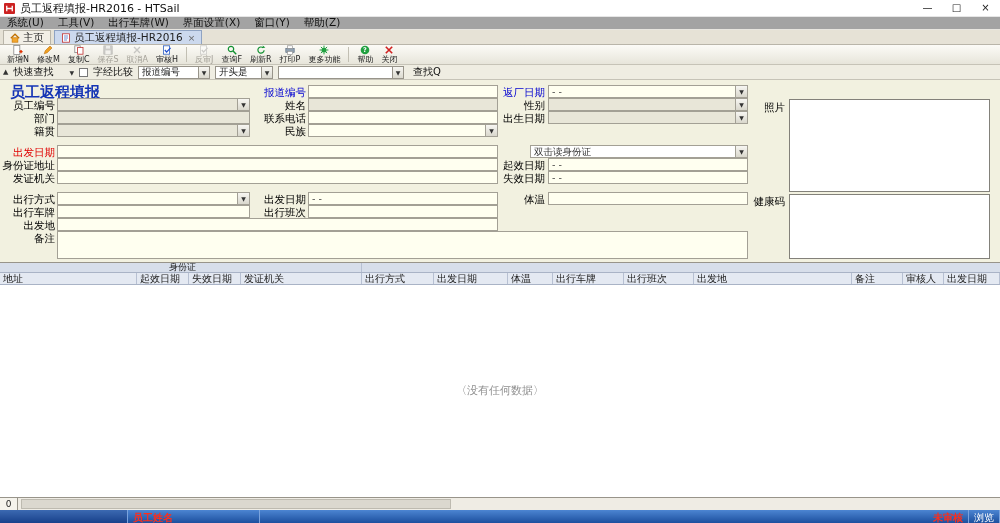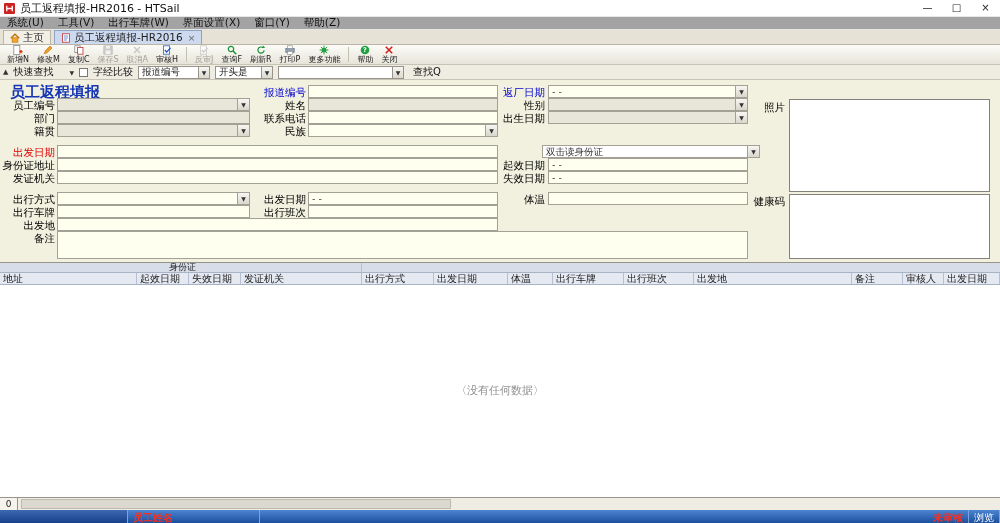--- a/index.html
+++ b/index.html
@@ -336,21 +336,21 @@
     <span class="lb lbM" style="top:45px">民族</span>
     <div class="in lB w190" style="top:44px">
         <span class="ival"></span>
         <span class="da">▼</span>
       </div>
 
     <span class="lb lbL red" style="top:66px">出发日期</span>
     <div class="in lA w441" style="top:65px">
         <span class="ival"></span>
       </div>
-    <div class="in white" style="left:542px;top:65px;width:218px">
+    <div class="in white" style="left:530px;top:65px;width:218px">
         <span class="ival">双击读身份证</span>
         <span class="da">▼</span>
       </div>
 
     <span class="lb lbL" style="top:79px">身份证地址</span>
     <div class="in lA w441" style="top:78px">
         <span class="ival"></span>
       </div>
     <span class="lb lbR" style="top:79px">起效日期</span>
     <div class="in lC w200" style="top:78px">

